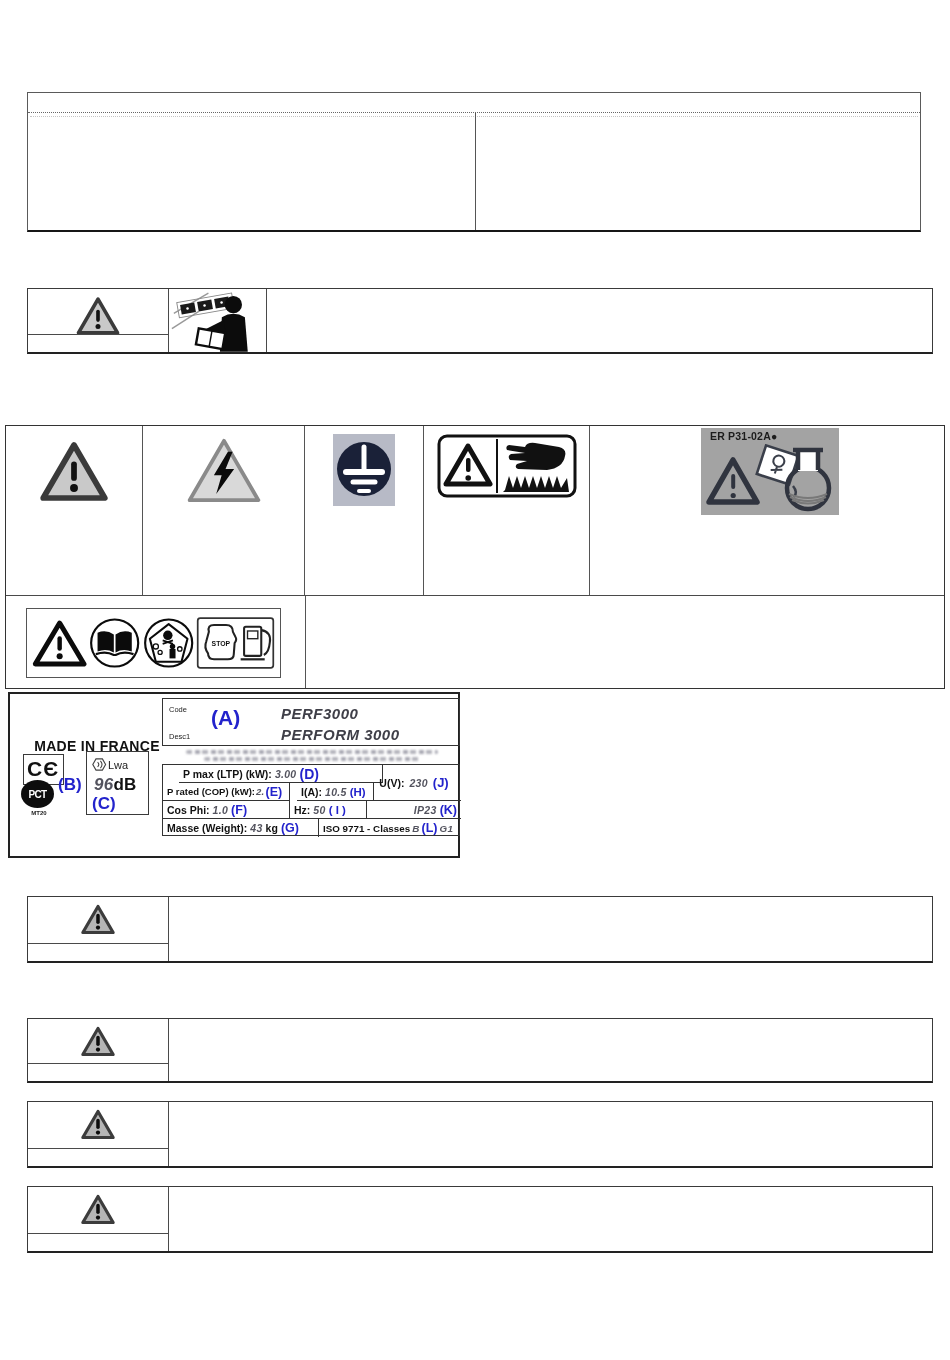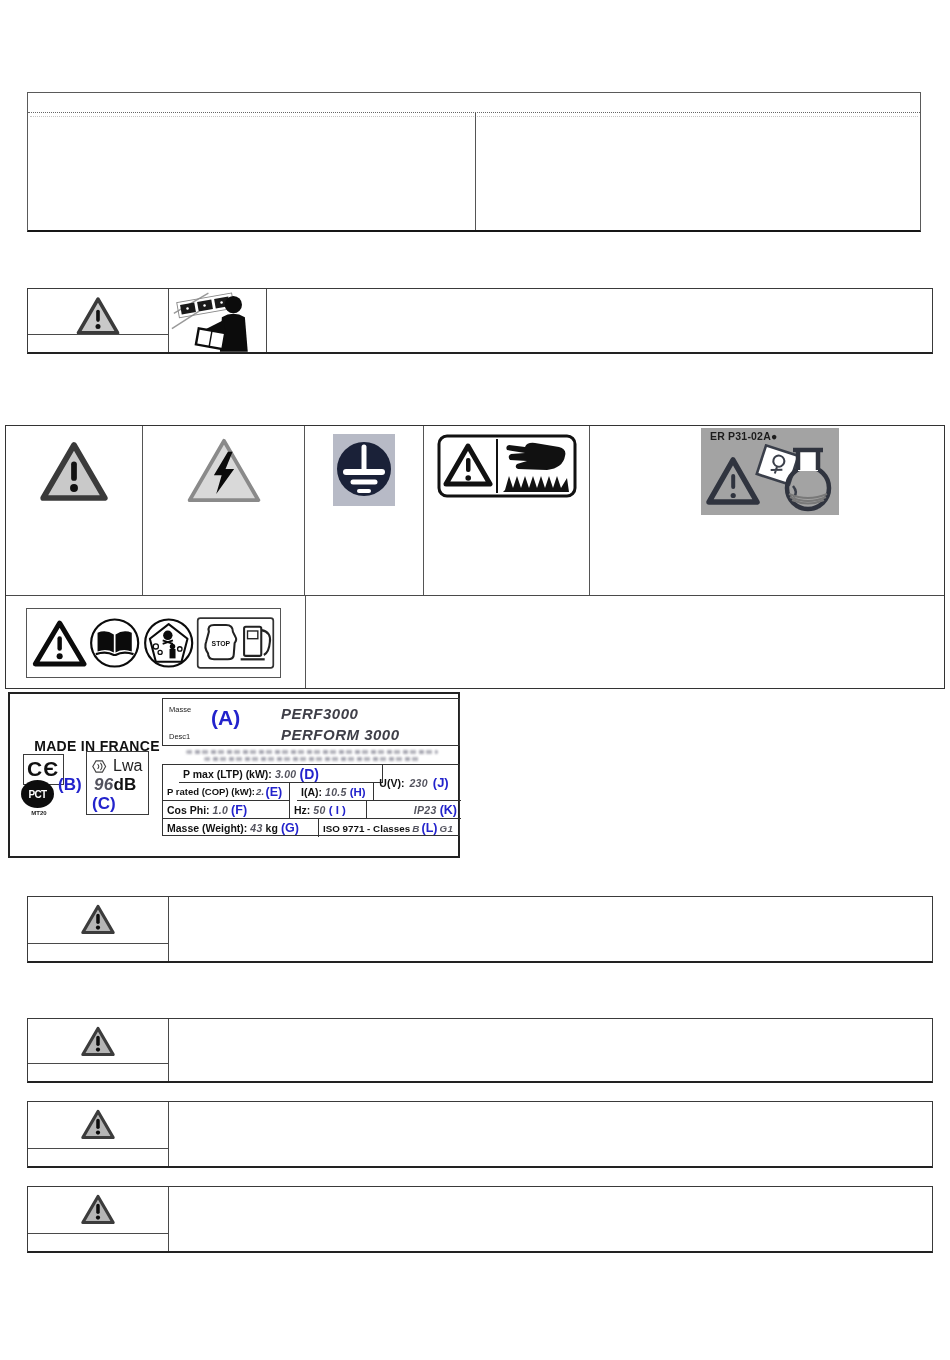--- a/index.html
+++ b/index.html
@@ -34,21 +34,21 @@
 
 
 .id-plate{left:8px;top:692px;width:452px;height:166px;border:2px solid #222;background:#fff}
 .made-in{position:absolute;left:18px;top:44px;width:138px;text-align:center;font-size:14px;font-weight:bold;letter-spacing:.3px}
 .ce-box{position:absolute;left:13px;top:60px;width:41px;height:31px;border:1.5px solid #3a3a3a;font-size:21px;font-weight:bold;line-height:27px;padding-left:3px;letter-spacing:1px}
 .b-ref{position:absolute;left:48px;top:81px;font-size:17px}
 .gost{position:absolute;left:11px;top:86px;width:36px;text-align:center}
 .gost-disc{width:33px;height:28px;background:#0d0d0d;border-radius:50%;color:#fff;font-size:10px;font-weight:bold;display:flex;align-items:center;justify-content:center;letter-spacing:-.5px}
 .gost-sub{font-size:6px;font-weight:bold;color:#222;margin-top:2px}
 .lwa-box{position:absolute;left:76px;top:57px;width:63px;height:64px;border:1.5px solid #3a3a3a}
-.lwa-row{position:absolute;left:5px;top:5px;display:flex;align-items:center;gap:5px;font-size:16px;color:#222}
+.lwa-row{position:absolute;left:5px;top:5px;display:flex;align-items:center;font-size:11px;color:#222}
 .db-row{position:absolute;left:7px;top:23px;font-size:17px;font-weight:bold}
 .c-ref{position:absolute;left:5px;top:42px;font-size:17px}
 .barcode{position:absolute;left:8px;top:124px;width:152px;height:34px}
 .bars{position:absolute;left:4px;top:0;right:4px;height:26px;filter:blur(.4px);
 background:repeating-linear-gradient(90deg,#3c3c44 0 2px,#fff 2px 4px,#3c3c44 4px 7px,#fff 7px 8px,#3c3c44 8px 9px,#fff 9px 13px,#3c3c44 13px 15px,#fff 15px 17px)}
 .bar-digits{position:absolute;left:0;bottom:0;width:100%;font-size:9px;font-weight:bold;color:#4a4a52;letter-spacing:2.5px;filter:blur(.4px)}
 .code-box{position:absolute;left:152px;top:4px;width:298px;height:48px;border:1.5px solid #333}
 .tinylab{font-size:7.5px;color:#222}
 .model-val{position:absolute;left:118px;right:8px;text-align:left;font-size:15px;font-weight:bold;font-style:italic;color:#3f3f48;filter:blur(.5px);letter-spacing:.5px}
 .addr-blur{position:absolute;height:4px;border-radius:2px;filter:blur(.8px);
@@ -221,21 +221,21 @@
       </svg>
       <span>Lwa</span>
     </div>
     <div class="db-row">
       <span class="val">96</span><span>dB</span>
     </div>
     <div class="c-ref ref">(C)</div>
   </div>
 
   <div class="code-box">
-    <span class="abs tinylab" style="left:6px;top:6px">Masse</span>
+    <span class="abs tinylab" style="left:6px;top:6px">Code</span>
     <span class="abs ref" style="left:48px;top:7px;font-size:21px">(A)</span>
     <span class="model-val" style="top:6px">PERF3000</span>
     <span class="abs tinylab" style="left:6px;top:33px">Desc1</span>
     <span class="model-val" style="top:27px">PERFORM 3000</span>
   </div>
 
   <div class="addr-blur" style="left:176px;top:56px;width:252px"></div>
   <div class="addr-blur" style="left:194px;top:63px;width:216px"></div>
 
   <div class="spec-table">

